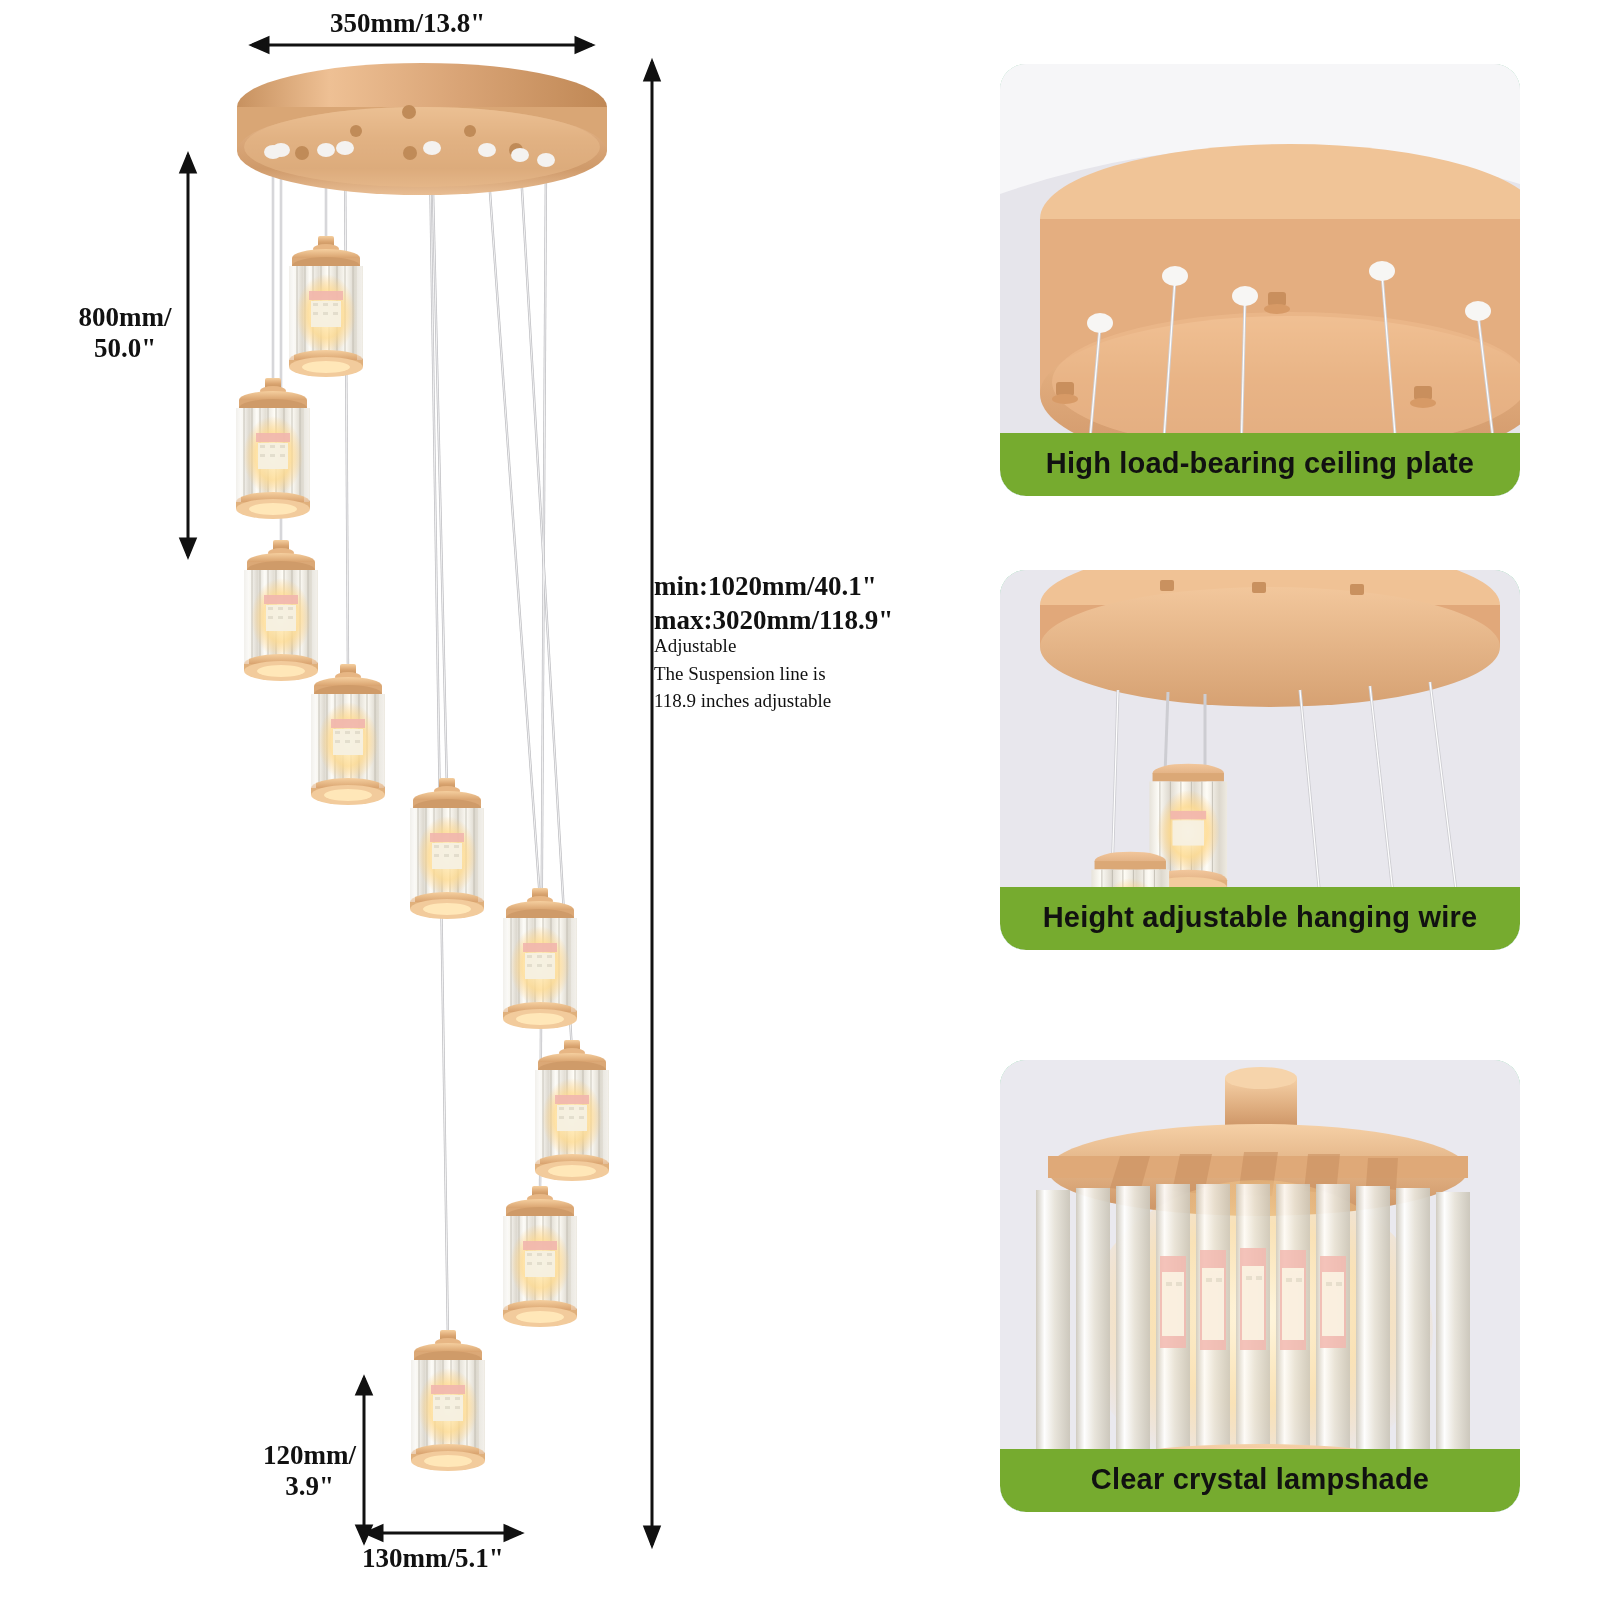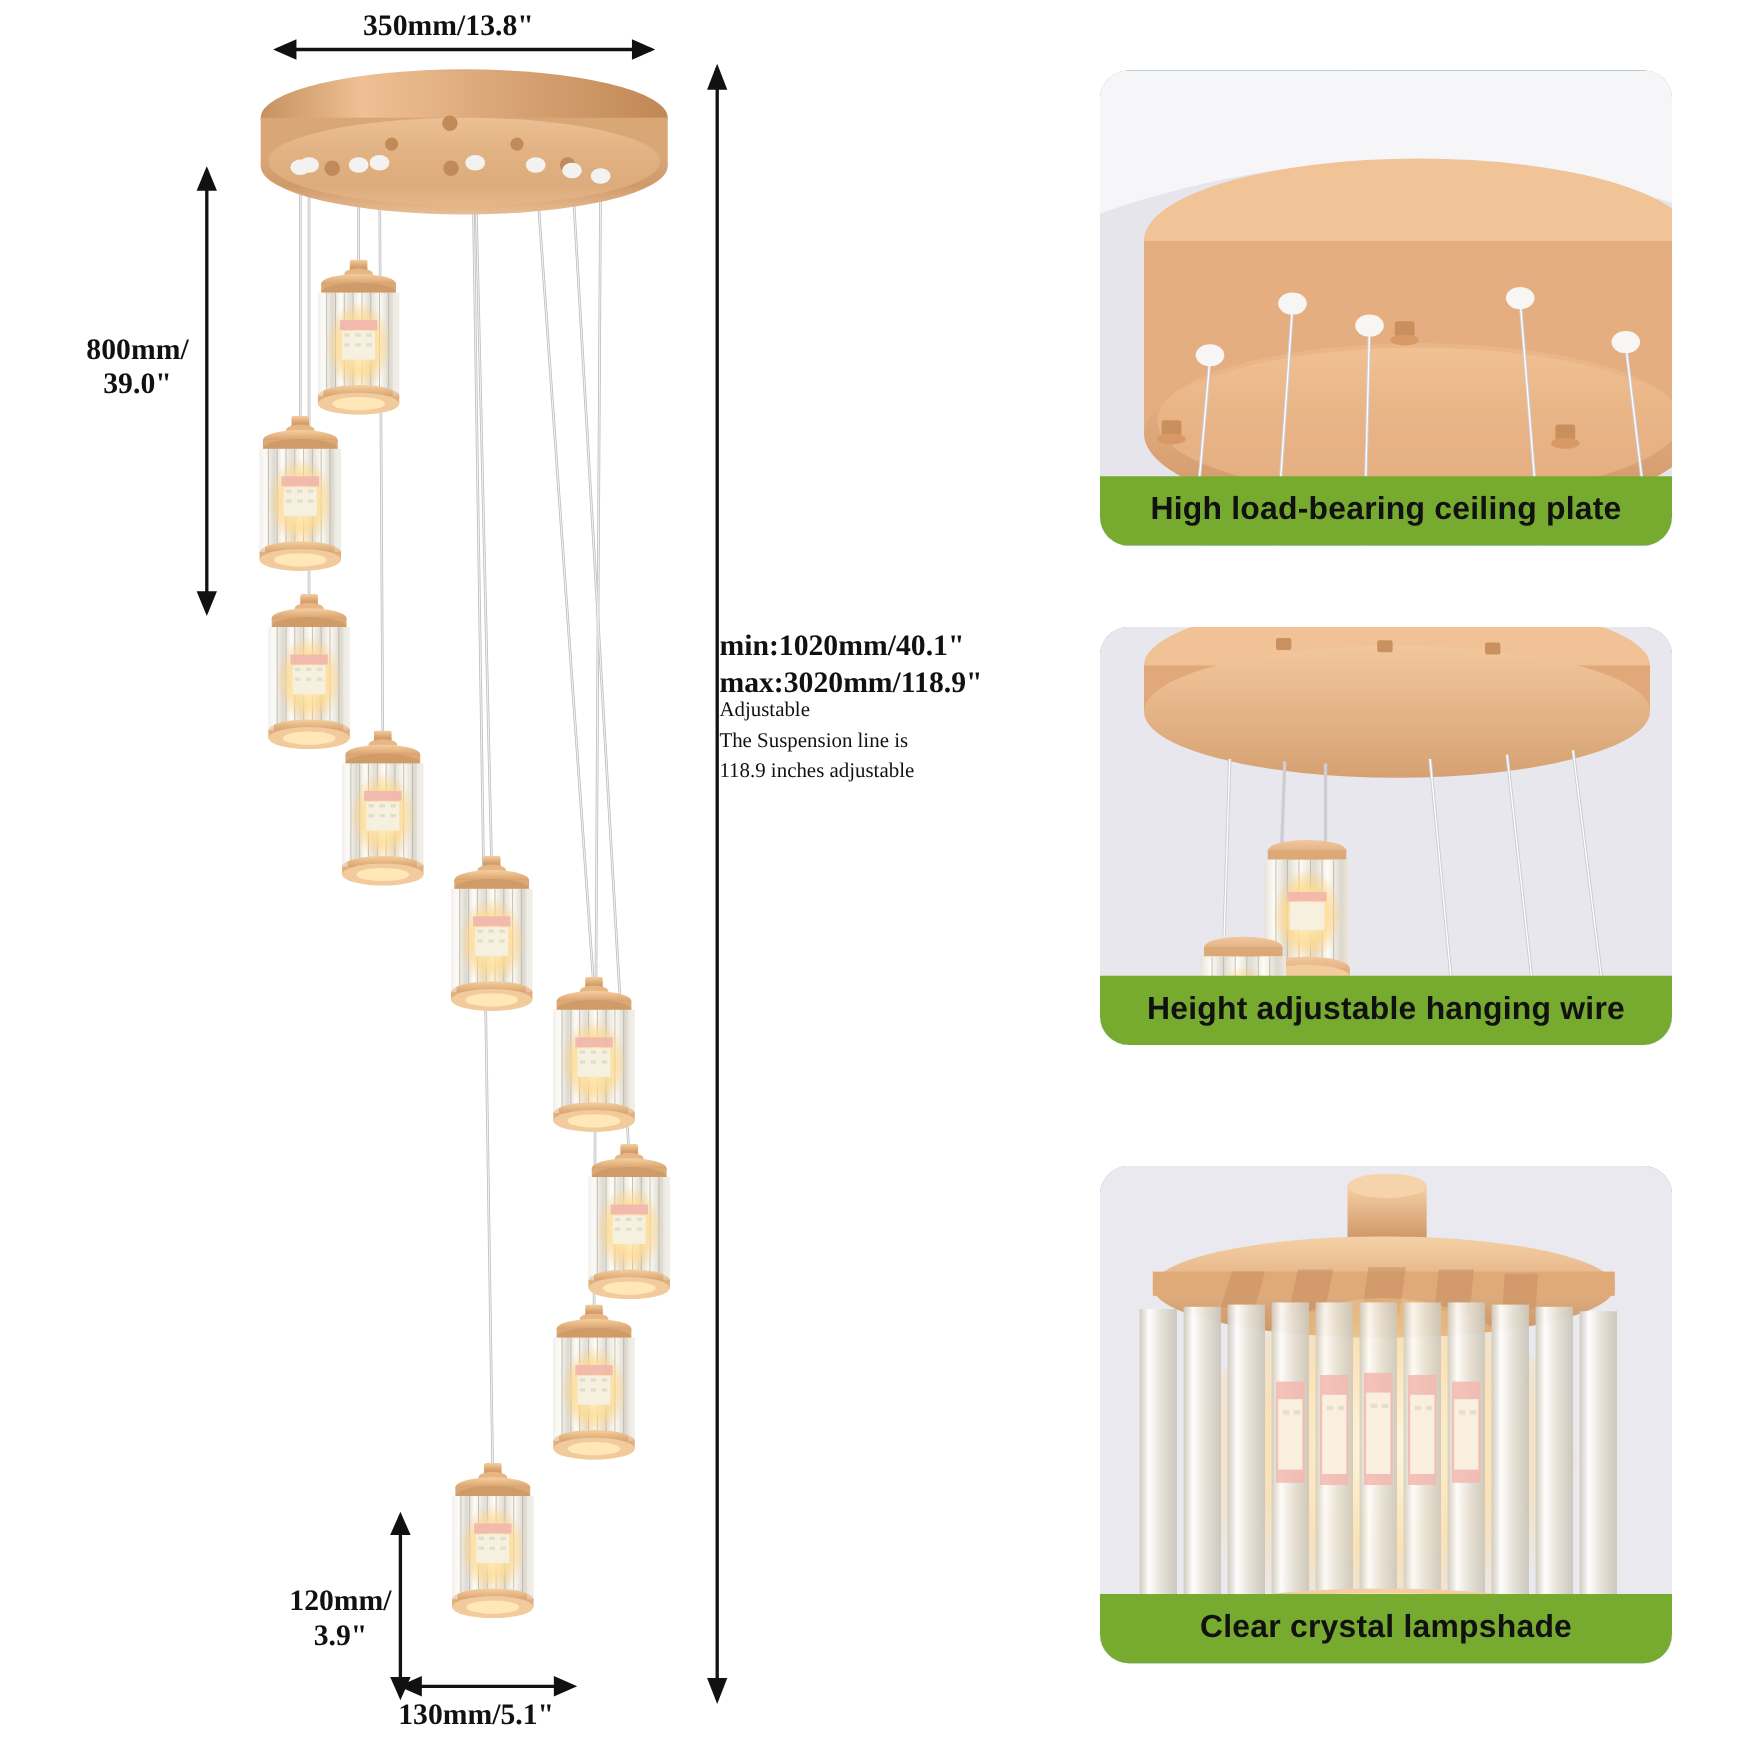--- a/index.html
+++ b/index.html
@@ -76,21 +76,21 @@
     white-space: pre-line;
   }
 
   
   .feature-card {
     position: absolute;
     left: 1000px;
     width: 520px;
     border-radius: 26px;
     overflow: hidden;
-    background: #0f766e;
+    background: #22c55e;
   }
   #card-0 { top: 64px;  height: 432px; }
   #card-1 { top: 570px; height: 380px; }
   #card-2 { top: 1060px; height: 452px; }
 
   .card-photo {
     position: absolute;
     left: 0; top: 0; right: 0; bottom: 0;
     overflow: hidden;
   }
@@ -311,21 +311,21 @@
       <use href="#shade" x="382" y="778" width="130" height="150"></use>
       <use href="#shade" x="475" y="888" width="130" height="150"></use>
       <use href="#shade" x="507" y="1040" width="130" height="150"></use>
       <use href="#shade" x="475" y="1186" width="130" height="150"></use>
       <use href="#shade" x="383" y="1330" width="130" height="150"></use>
     </g>
   </svg>
 
   <div class="dim-label" id="dim-width-top">350mm/13.8"</div>
   <div class="dim-label" id="dim-800">800mm/
-39.0"</div>
+50.0"</div>
   <div class="dim-label" id="dim-120">120mm/
 3.9"</div>
   <div class="dim-label" id="dim-130">130mm/5.1"</div>
   <div class="dim-label" id="dim-minmax">min:1020mm/40.1"
 max:3020mm/118.9"</div>
   <div id="adjust-note">Adjustable
 The Suspension line is
 118.9 inches adjustable</div>
 </div>
 

